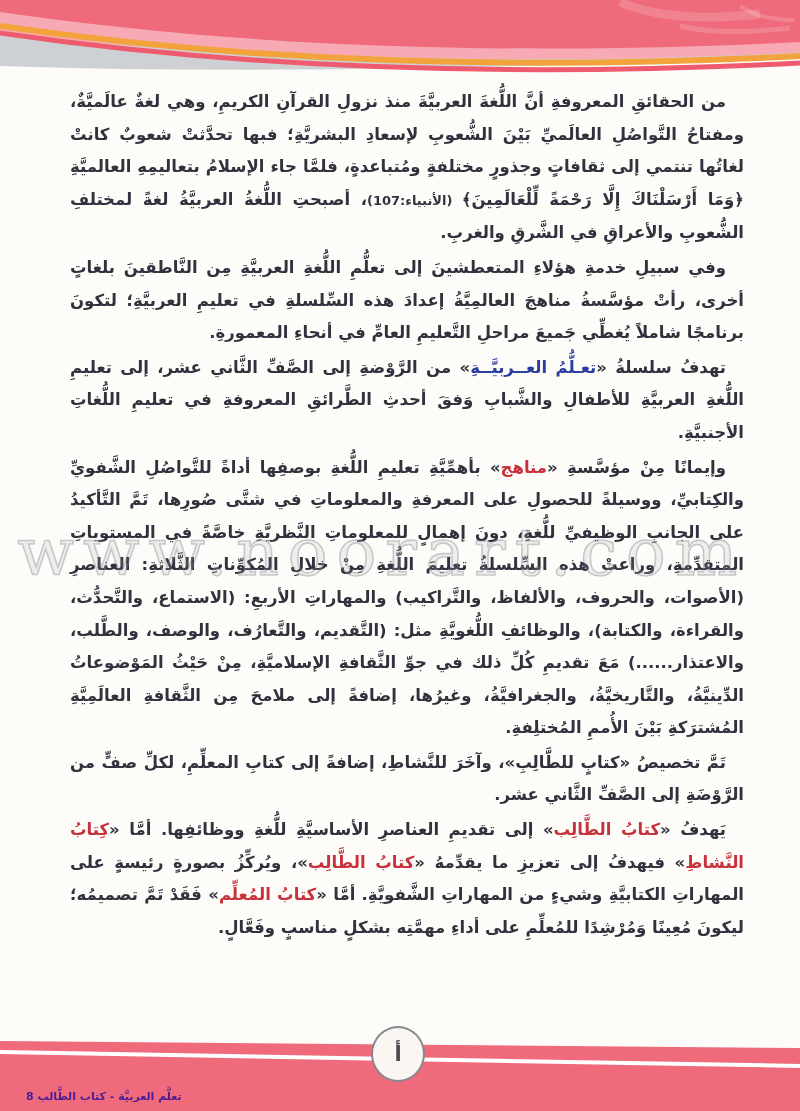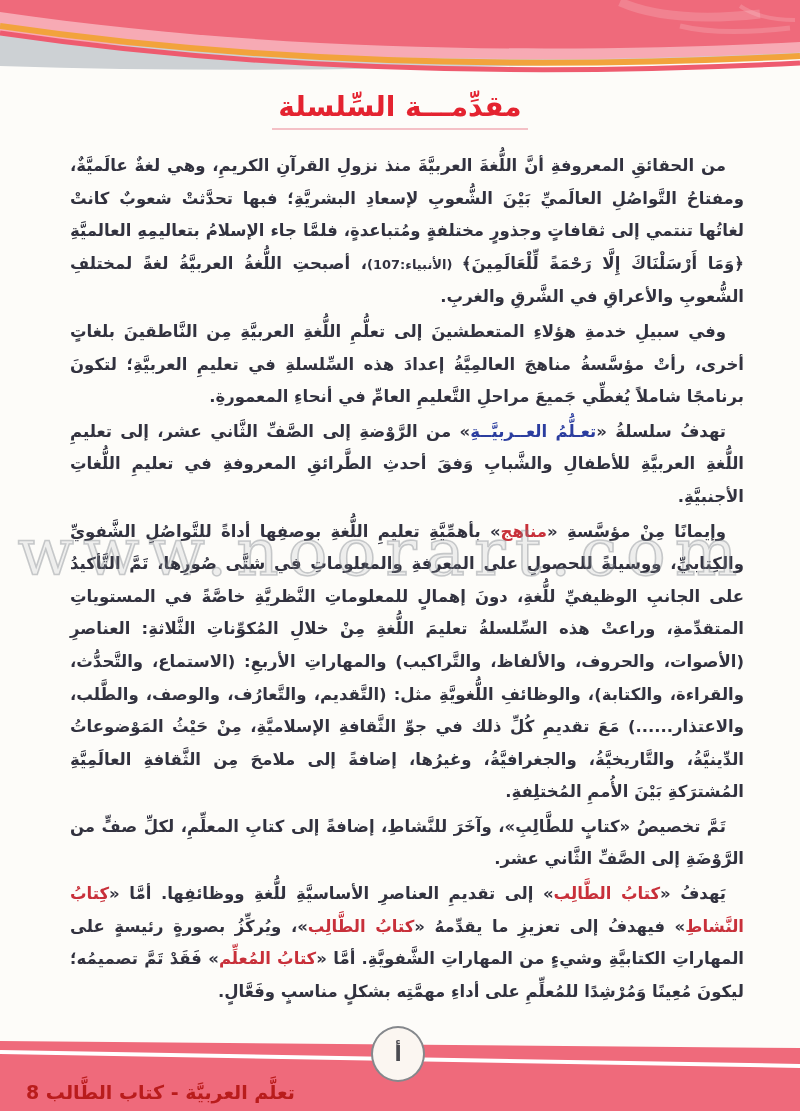--- a/index.html
+++ b/index.html
@@ -56,21 +56,21 @@
     position:absolute;left:371px;top:1026px;width:54px;height:56px;z-index:5;
     border-radius:50%;
     background:#fbf6f1;
     border:2.5px solid #85888c;
     box-sizing:border-box;
     display:flex;align-items:center;justify-content:center;
     color:#4a4a50;font-size:21px;font-weight:bold;
   }
   .footer-caption{
     position:absolute;left:26px;bottom:8px;z-index:5;
-    color:#b91c1c;font-size:19px;font-weight:bold;
+    color:#4c1d95;font-size:11px;font-weight:bold;
     direction:rtl;
   }
 </style>
 </head>
 <body style="--accent_red: #e42330; --highlight_red: #c8303a; --series_blue: #2b3d9f; --band_coral: #ef6a7b; --stripe_orange: #f2a33c; --stripe_pink: #f7aab4; --stripe_red: #ee5b6f; --band_gray: #cdd1d4; --ink: #32323f; --page: #fdfcf9;">
 
 <svg class="banner-top" viewBox="0 0 800 96" aria-hidden="true">
   <path d="M0,0 H800 V56 C600,64 300,76 0,66 Z" fill="var(--band_gray,#cdd1d4)"></path>
   <path d="M0,0 H800 V52 C600,60 300,66 0,34 Z" fill="var(--stripe_pink,#f7aab4)"></path>
   <path d="M0,0 H800 V42 C600,52 300,56 0,12 Z" fill="var(--band_coral,#ef6a7b)"></path>
@@ -80,21 +80,20 @@
     <path d="M0,12 C300,56 600,52 800,42" transform="translate(0,21)" stroke="var(--stripe_red,#ee5b6f)" stroke-width="5"></path>
   </g>
   <g fill="none" stroke="rgba(255,255,255,0.16)">
     <path d="M620,2 q50,22 140,12" stroke-width="9"></path>
     <path d="M680,26 q40,10 110,2" stroke-width="5"></path>
     <path d="M740,6 q20,14 55,14" stroke-width="4"></path>
   </g>
 </svg>
 
 <div class="content">
-  <h1 class="doc-title"><span>مقدِّمـــة السِّلسلة</span></h1>
   <div class="doc-body" id="doc-body">
       <p><span class="seg-n">من الحقائقِ المعروفةِ أنَّ اللُّغةَ العربيَّةَ منذ نزولِ القرآنِ الكريمِ، وهي لغةٌ عالَميَّةٌ، ومفتاحُ التَّواصُلِ العالَميِّ بَيْنَ الشُّعوبِ لإسعادِ البشريَّةِ؛ فبها تحدَّثتْ شعوبٌ كانتْ لغاتُها تنتمي إلى ثقافاتٍ وجذورٍ مختلفةٍ ومُتباعدةٍ، فلمَّا جاء الإسلامُ بتعاليمِهِ العالميَّةِ </span><span class="seg-verse">﴿وَمَا أَرْسَلْنَاكَ إِلَّا رَحْمَةً لِّلْعَالَمِينَ﴾</span><span class="seg-ref"> (الأنبياء:107)</span><span class="seg-n">، أصبحتِ اللُّغةُ العربيَّةُ لغةً لمختلفِ الشُّعوبِ والأعراقِ في الشَّرقِ والغربِ.</span></p>
       <p><span class="seg-n">وفي سبيلِ خدمةِ هؤلاءِ المتعطشينَ إلى تعلُّمِ اللُّغةِ العربيَّةِ مِن النَّاطقينَ بلغاتٍ أخرى، رأتْ مؤسَّسةُ مناهجَ العالمِيَّةُ إعدادَ هذه السِّلسلةِ في تعليمِ العربيَّةِ؛ لتكونَ برنامجًا شاملاً يُغطِّي جَميعَ مراحلِ التَّعليمِ العامِّ في أنحاءِ المعمورةِ.</span></p>
       <p><span class="seg-n">تهدفُ سلسلةُ «</span><span class="seg-blue">تعـلُّمُ العــربيَّــةِ</span><span class="seg-n">» من الرَّوْضةِ إلى الصَّفِّ الثَّاني عشر، إلى تعليمِ اللُّغةِ العربيَّةِ للأطفالِ والشَّبابِ وَفقَ أحدثِ الطَّرائقِ المعروفةِ في تعليمِ اللُّغاتِ الأجنبيَّةِ.</span></p>
       <p><span class="seg-n">وإيمانًا مِنْ مؤسَّسةِ «</span><span class="seg-red">مناهج</span><span class="seg-n">» بأهمِّيَّةِ تعليمِ اللُّغةِ بوصفِها أداةً للتَّواصُلِ الشَّفويِّ والكِتابيِّ، ووسيلةً للحصولِ على المعرفةِ والمعلوماتِ في شتَّى صُورِها، تَمَّ التَّأكيدُ على الجانبِ الوظيفيِّ للُّغةِ، دونَ إهمالٍ للمعلوماتِ النَّظريَّةِ خاصَّةً في المستوياتِ المتقدِّمةِ، وراعتْ هذه السِّلسلةُ تعليمَ اللُّغةِ مِنْ خلالِ المُكوِّناتِ الثَّلاثةِ: العناصرِ (الأصوات، والحروف، والألفاظ، والتَّراكيب) والمهاراتِ الأربعِ: (الاستماع، والتَّحدُّث، والقراءة، والكتابة)، والوظائفِ اللُّغويَّةِ مثل: (التَّقديم، والتَّعارُف، والوصف، والطَّلب، والاعتذار......) مَعَ تقديمِ كُلِّ ذلك في جوِّ الثَّقافةِ الإسلاميَّةِ، مِنْ حَيْثُ المَوْضوعاتُ الدِّينيَّةُ، والتَّاريخيَّةُ، والجغرافيَّةُ، وغيرُها، إضافةً إلى ملامحَ مِن الثَّقافةِ العالَمِيَّةِ المُشترَكةِ بَيْنَ الأُممِ المُختلِفةِ.</span></p>
       <p><span class="seg-n">تَمَّ تخصيصُ «كتابٍ للطَّالِبِ»، وآخَرَ للنَّشاطِ، إضافةً إلى كتابِ المعلِّمِ، لكلِّ صفٍّ من الرَّوْضَةِ إلى الصَّفِّ الثَّاني عشر.</span></p>
       <p><span class="seg-n">يَهدفُ «</span><span class="seg-red">كتابُ الطَّالِب</span><span class="seg-n">» إلى تقديمِ العناصرِ الأساسيَّةِ للُّغةِ ووظائفِها. أمَّا «</span><span class="seg-red">كِتابُ النَّشاطِ</span><span class="seg-n">» فيهدفُ إلى تعزيزِ ما يقدِّمهُ «</span><span class="seg-red">كتابُ الطَّالِب</span><span class="seg-n">»، ويُركِّزُ بصورةٍ رئيسةٍ على المهاراتِ الكتابيَّةِ وشيءٍ من المهاراتِ الشَّفويَّةِ. أمَّا «</span><span class="seg-red">كتابُ المُعلِّم</span><span class="seg-n">» فَقَدْ تَمَّ تصميمُه؛ ليكونَ مُعِينًا وَمُرْشِدًا للمُعلِّمِ على أداءِ مهمَّتِه بشكلٍ مناسبٍ وفَعَّالٍ.</span></p>
     </div>
 </div>
 

